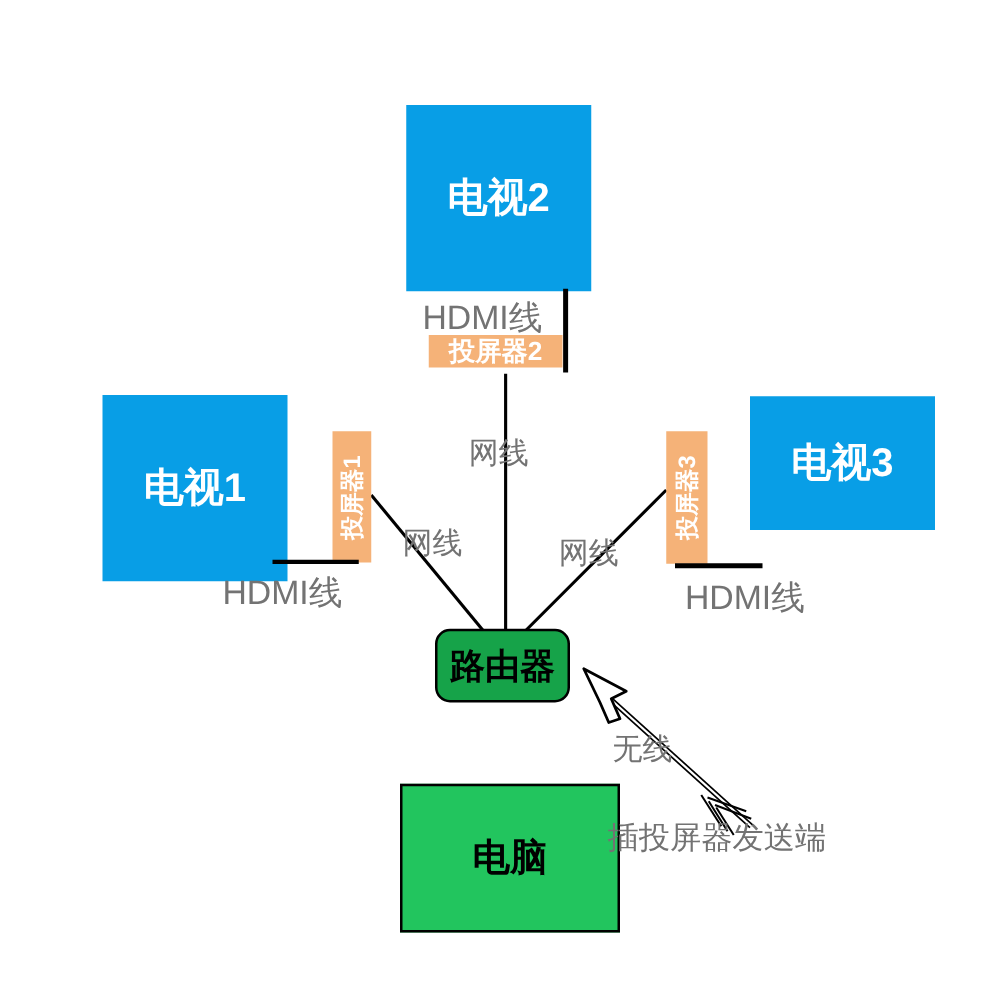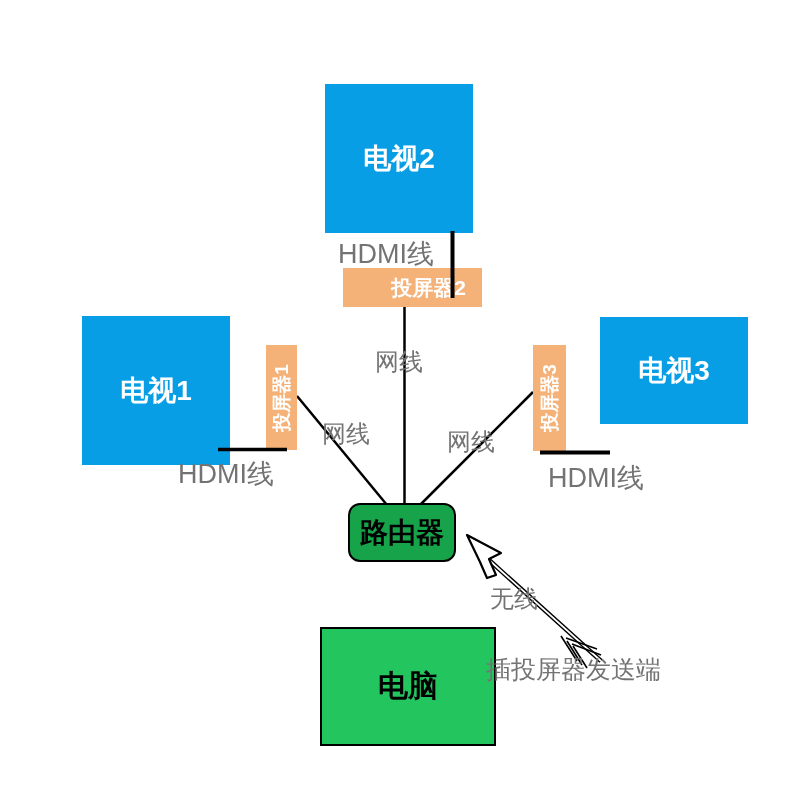--- a/index.html
+++ b/index.html
@@ -3,21 +3,21 @@
 <meta charset="utf-8">
 <style>
   html,body{margin:0;padding:0;background:#ffffff;}
   #canvas{
     position:relative;width:800px;height:800px;background:#ffffff;overflow:hidden;
     font-family:"Liberation Sans","DejaVu Sans",sans-serif;
   }
   svg.layer{position:absolute;left:0;top:0;}
   #lines-under{z-index:1;}
   .node{position:absolute;display:flex;align-items:center;justify-content:center;z-index:2;}
-  .tv{background:#089EE6;color:#ffffff;font-weight:bold;font-size:28px;}
+  .tv{background:#089EE6;color:#ffffff;font-weight:bold;font-size:32px;}
   .caster{background:#F5B278;color:#ffffff;font-weight:bold;}
   .caster-h{font-size:21px;}
   .caster-v span{transform:rotate(-90deg);white-space:nowrap;font-size:19px;}
   .router{background:#16A349;border:2px solid #000;border-radius:12px;
           color:#000;font-weight:bold;font-size:28px;}
   .computer{background:#22c55e;border:2px solid #000;color:#000;font-weight:bold;font-size:30px;}
   #lines-over{z-index:3;}
   .lbl{position:absolute;color:#737373;font-weight:normal;white-space:nowrap;z-index:4;}
   .lbl-hdmi{font-size:27px;}
   .lbl-lan{font-size:24px;}
@@ -44,21 +44,21 @@
   </div>
 
   <div class="node tv" style="left:600px;top:317px;width:148px;height:107px;">
     <span>电视3</span>
   </div>
 
   <div class="node caster caster-v" style="left:266px;top:345px;width:31px;height:105px;">
     <span>投屏器1</span>
   </div>
 
-  <div class="node caster caster-h" style="left:343px;top:268px;width:107px;height:39px;padding-left:32px;">
+  <div class="node caster caster-h" style="left:343px;top:268px;width:107px;height:26px;">
     <span>投屏器2</span>
   </div>
 
   <div class="node caster caster-v" style="left:533px;top:345px;width:33px;height:106px;">
     <span>投屏器3</span>
   </div>
 
   <div class="node router" style="left:348px;top:503px;width:104px;height:55px;">
     <span>路由器</span>
   </div>

